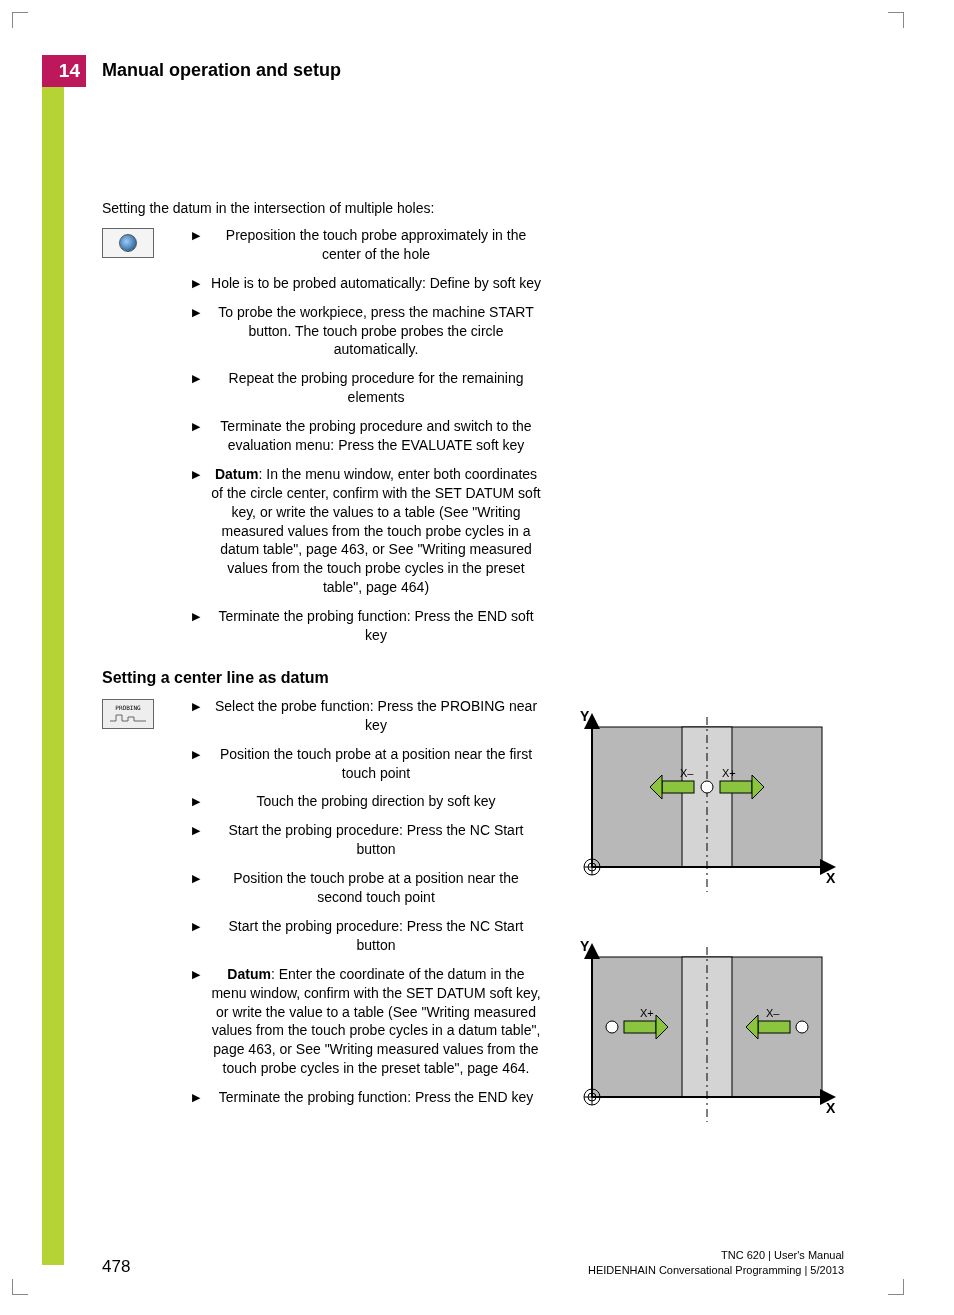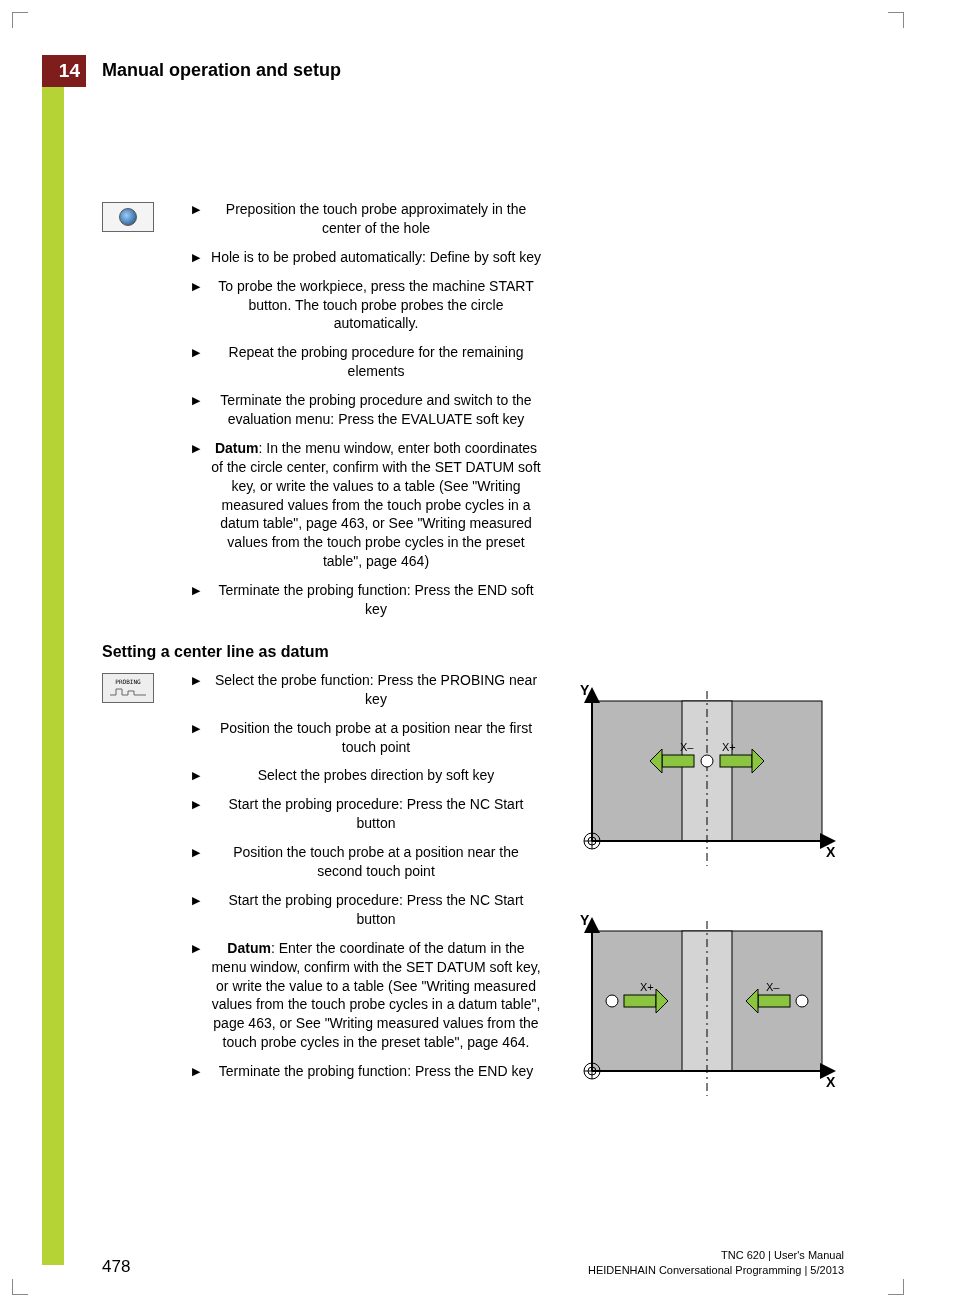--- a/index.html
+++ b/index.html
@@ -13,21 +13,21 @@
   }
   .crop-tl { position: absolute; top: 12px; left: 12px; width: 16px; height: 16px; border-left: 1px solid #888; border-top: 1px solid #888; }
   .crop-tr { position: absolute; top: 12px; right: 50px; width: 16px; height: 16px; border-right: 1px solid #888; border-top: 1px solid #888; }
   .crop-bl { position: absolute; bottom: 20px; left: 12px; width: 16px; height: 16px; border-left: 1px solid #888; border-bottom: 1px solid #888; }
   .crop-br { position: absolute; bottom: 20px; right: 50px; width: 16px; height: 16px; border-right: 1px solid #888; border-bottom: 1px solid #888; }
 
   .chapter-tab {
     position: absolute;
     left: 42px; top: 55px;
     width: 44px; height: 32px;
-    background: #7f1d1d;
+    background: #be185d;
     color: #fff;
     font-weight: bold;
     font-size: 19px;
     display: flex; align-items: center; justify-content: flex-end;
     padding-right: 6px;
   }
   .side-bar {
     position: absolute;
     left: 42px; top: 55px;
     width: 22px;
@@ -106,20 +106,21 @@
 <div class="crop-br"></div>
 
 <div class="side-bar"></div>
 <div class="chapter-tab">14</div>
 
 <div class="header-block">
   <div class="chapter-title">Manual operation and setup</div>
 </div>
 
 <div class="content">
+  <div class="intro">Setting the datum in the intersection of multiple holes:</div>
 
   <div class="step-row">
     <div class="icon-col">
       <div class="softkey">
         <div class="softkey-circle"></div>
       </div>
     </div>
     <ul class="steps" id="steps1">
         <li class="step">
           <span class="arrow">▶</span>
@@ -167,21 +168,21 @@
         <li class="step">
           <span class="arrow">▶</span>
           <span class="step-text">Select the probe function: Press the PROBING near key</span>
         </li>
         <li class="step">
           <span class="arrow">▶</span>
           <span class="step-text">Position the touch probe at a position near the first touch point</span>
         </li>
         <li class="step">
           <span class="arrow">▶</span>
-          <span class="step-text">Select the probes direction by soft key</span>
+          <span class="step-text">Touch the probing direction by soft key</span>
         </li>
         <li class="step">
           <span class="arrow">▶</span>
           <span class="step-text">Start the probing procedure: Press the NC Start button</span>
         </li>
         <li class="step">
           <span class="arrow">▶</span>
           <span class="step-text">Position the touch probe at a position near the second touch point</span>
         </li>
         <li class="step">

